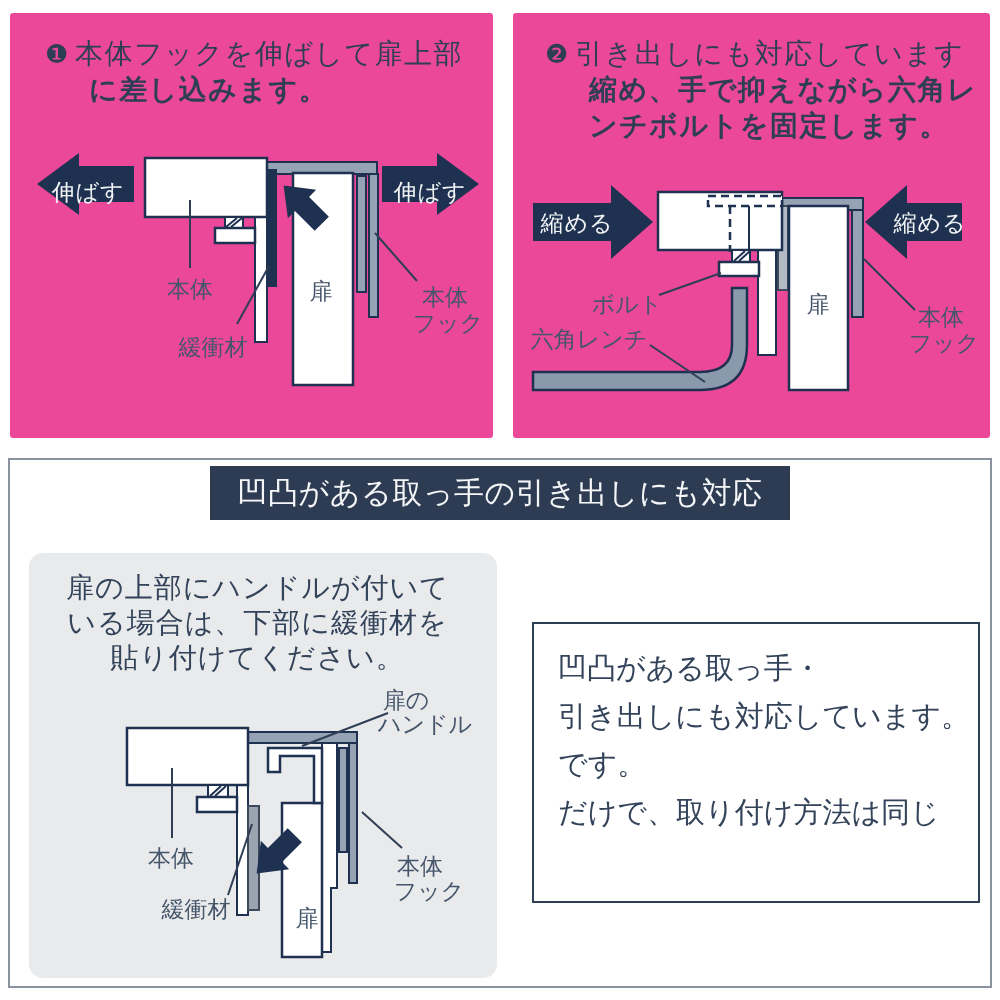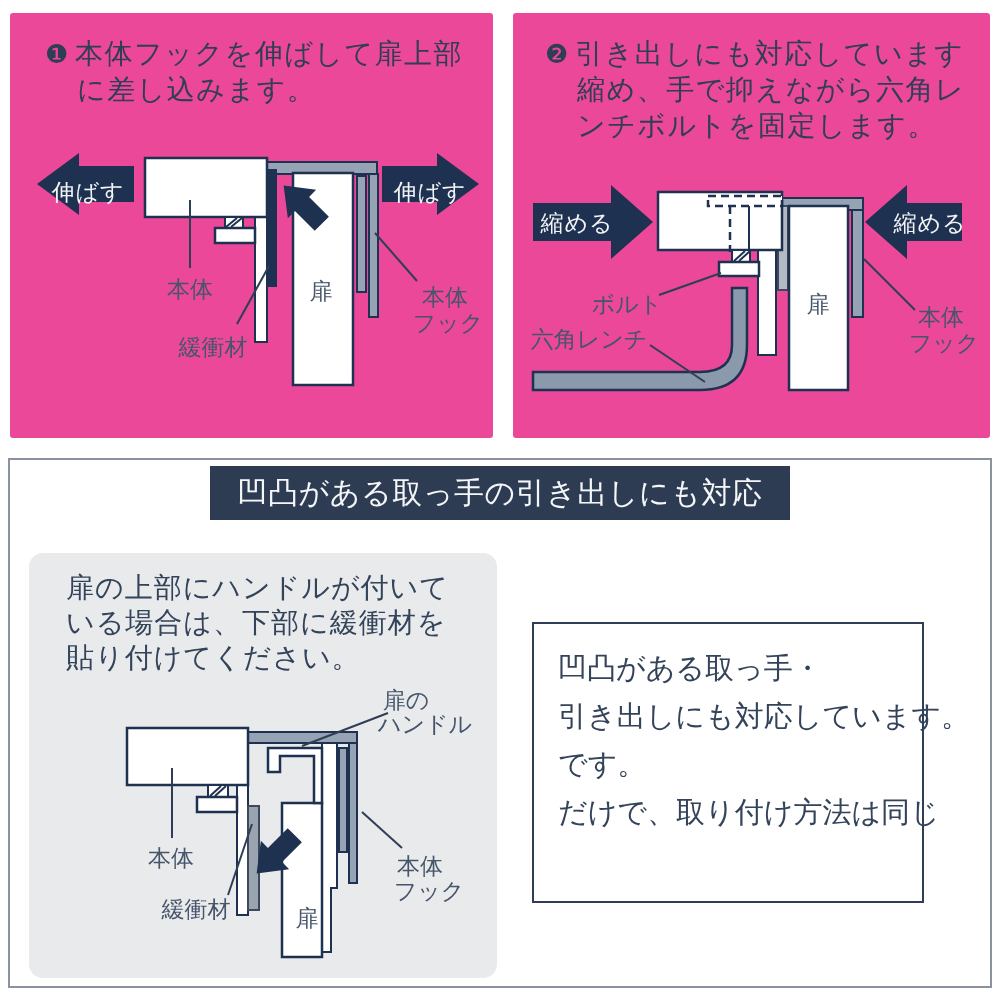--- a/index.html
+++ b/index.html
@@ -6,29 +6,29 @@
   .page{position:relative;width:1000px;height:1000px;background:#ffffff;overflow:hidden;
         font-family:"Liberation Sans","DejaVu Sans",sans-serif;}
   .panel{position:absolute;background:#ec4899;border-radius:3px;}
   #panel1{left:10px;top:13px;width:483px;height:425px;}
   #panel2{left:513px;top:13px;width:477px;height:425px;}
   .phead{position:absolute;color:#2e3e55;font-size:28px;line-height:36px;font-weight:500;letter-spacing:1.5px;}
   #phead1{left:35px;top:23px;}
   #phead2{left:32px;top:23px;}
   .phl{white-space:nowrap;}
   .pnum{display:inline-block;width:30px;font-size:26px;}
-  .phl.rest{margin-left:32px;}
+  .phl.rest{margin-left:44px;font-weight:bold;}
   #bottom-panel{position:absolute;left:8px;top:458px;width:984px;height:530px;
                 border:2px solid #8a92a0;background:#ffffff;box-sizing:border-box;}
   #banner{position:absolute;left:210px;top:466px;width:580px;height:54px;background:#2e3c53;
           color:#f4f6f8;font-size:30px;letter-spacing:0.5px;display:flex;align-items:center;
           justify-content:center;white-space:nowrap;text-align:center;}
   #note-box{position:absolute;left:29px;top:553px;width:468px;height:425px;background:#e9eaec;border-radius:14px;}
-  #note-text{position:absolute;left:37px;top:17px;color:#33435a;font-size:28px;line-height:35px;letter-spacing:1px;}
-  #desc-box{position:absolute;left:532px;top:622px;width:392px;height:281px;background:#ffffff;
+  #note-text{position:absolute;left:37px;top:17px;color:#33435a;font-size:28px;line-height:35px;letter-spacing:1px;text-align:center;}
+  #desc-box{position:absolute;left:532px;top:622px;width:448px;height:281px;background:#ffffff;
             border:2px solid #2e3e55;box-sizing:border-box;padding-left:36px;}
   #desc-text{position:absolute;left:24px;top:20px;color:#33435a;font-size:29px;line-height:48px;letter-spacing:0px;}
   .dline{white-space:nowrap;}
   #diagram-layer{position:absolute;left:0;top:0;width:1000px;height:1000px;pointer-events:none;}
   text{font-family:"Liberation Sans","DejaVu Sans",sans-serif;}
   .lbl{fill:#45556a;font-size:23px;}
   .arrtxt{fill:#f2f4f6;font-size:23px;font-weight:500;letter-spacing:1px;}
 </style>
 </head>
 <body>

